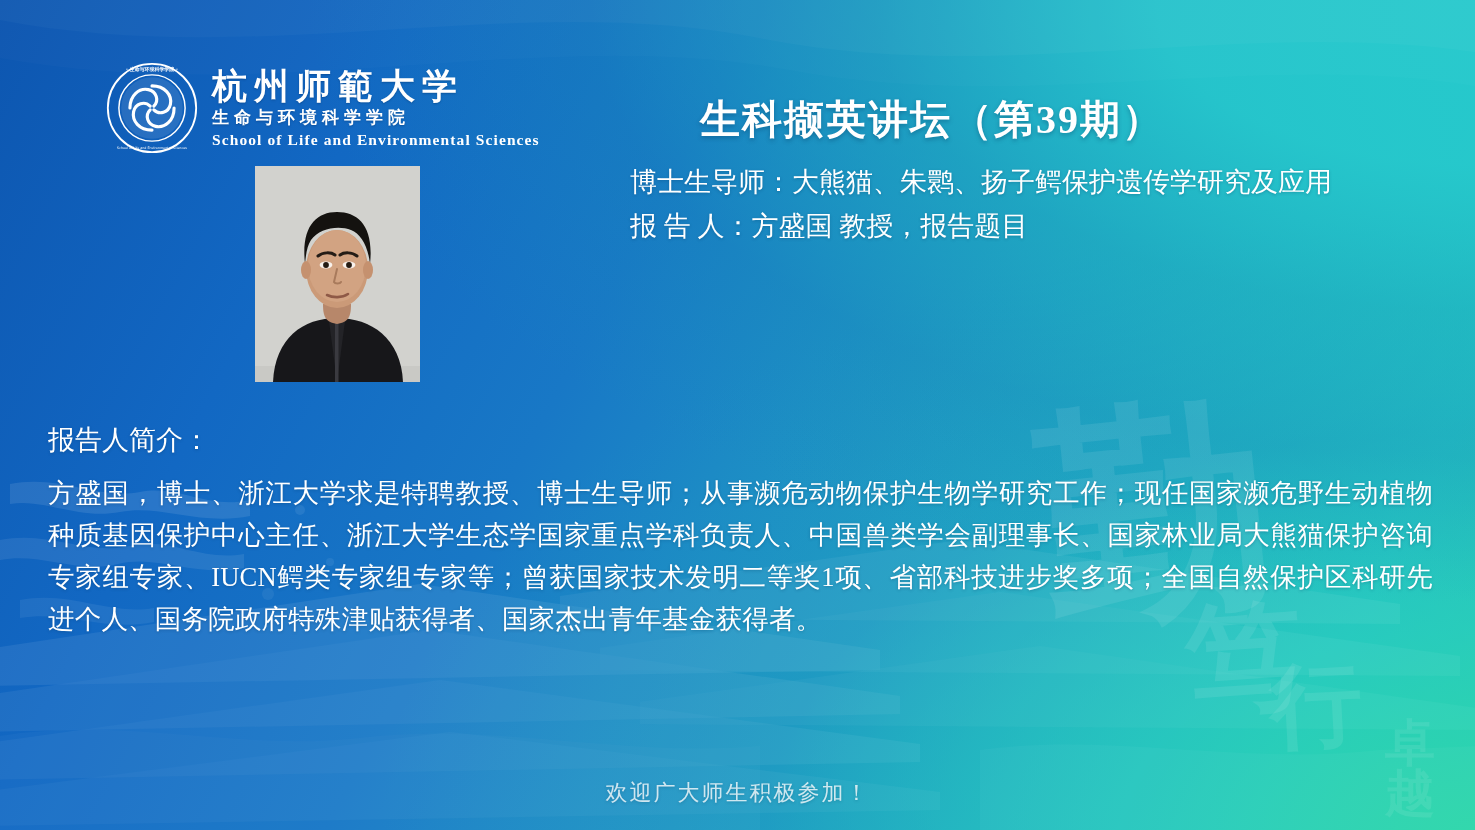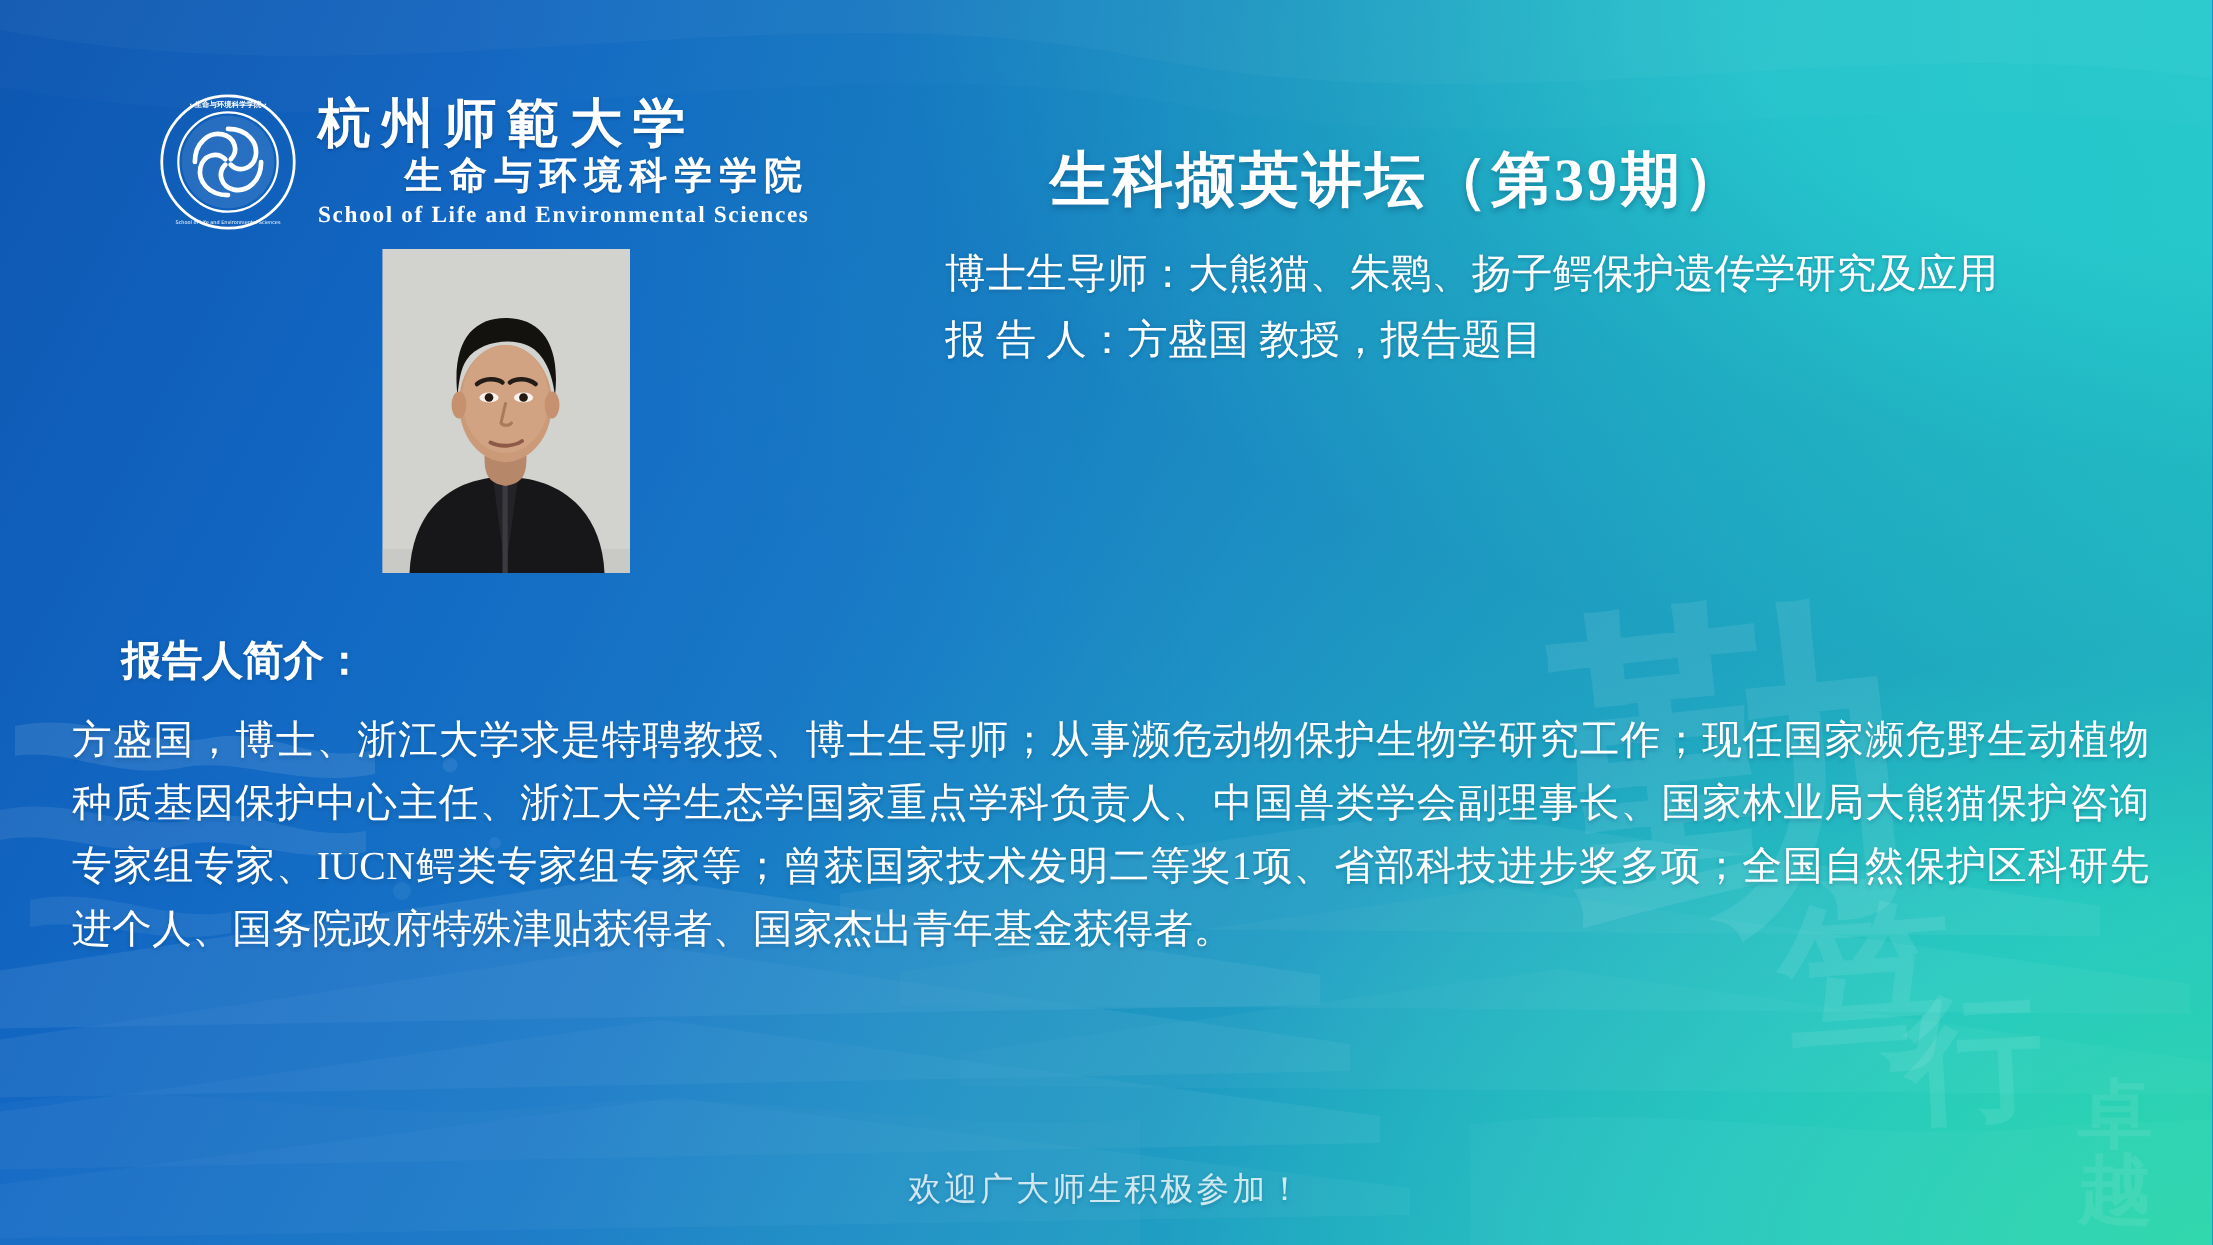--- a/index.html
+++ b/index.html
@@ -32,23 +32,22 @@
   .logo{position:absolute;left:106px;top:62px;display:flex;align-items:center;gap:14px;}
   .logo-seal{width:92px;height:92px;position:relative;flex:none;}
   .logo-text{display:flex;flex-direction:column;line-height:1;}
   .logo-cn1{
     font-family:"Liberation Serif","DejaVu Serif",serif;
     color:#fff;font-weight:700;font-size:35px;letter-spacing:7px;
     text-shadow:0 1px 2px rgba(0,40,90,.35);
   }
   .logo-cn2{
     font-family:"Liberation Serif","DejaVu Serif",serif;
-    color:#fff;font-weight:700;font-size:25px;letter-spacing:5px;margin-top:5px;
+    color:#fff;font-weight:700;font-size:17px;letter-spacing:5px;margin-top:5px;
     text-shadow:0 1px 2px rgba(0,40,90,.35);
-    text-align:right;
   }
   .logo-en{
     font-family:"Liberation Serif","DejaVu Serif",serif;
     color:#fff;font-weight:700;font-size:15.5px;letter-spacing:1.1px;margin-top:6px;
   }
 
   
   .portrait{
     position:absolute;left:255px;top:166px;width:165px;height:216px;
     background:#cfcfcb;overflow:hidden;
@@ -67,23 +66,22 @@
     color:#fff;font-size:27px;line-height:44px;white-space:nowrap;
     text-shadow:0 1px 3px rgba(0,50,90,.30);
   }
   .info-label{letter-spacing:0px;}
   .info-value{font-weight:700;}
   .info-value.light{font-weight:400;}
 
   
   .bio-title{
     position:absolute;left:48px;top:422px;
-    color:#fff;font-size:27px;font-weight:700;
+    color:#fff;font-size:27px;font-weight:400;
     text-shadow:0 1px 3px rgba(0,50,90,.30);
-    margin-left:33px;
   }
   .bio-body{
     position:absolute;left:48px;top:472px;width:1385px;
     color:#fff;font-size:26.5px;line-height:42px;text-align:justify;
     text-shadow:0 1px 3px rgba(0,50,90,.30);
     letter-spacing:.2px;
   }
 
   
   .footer{

